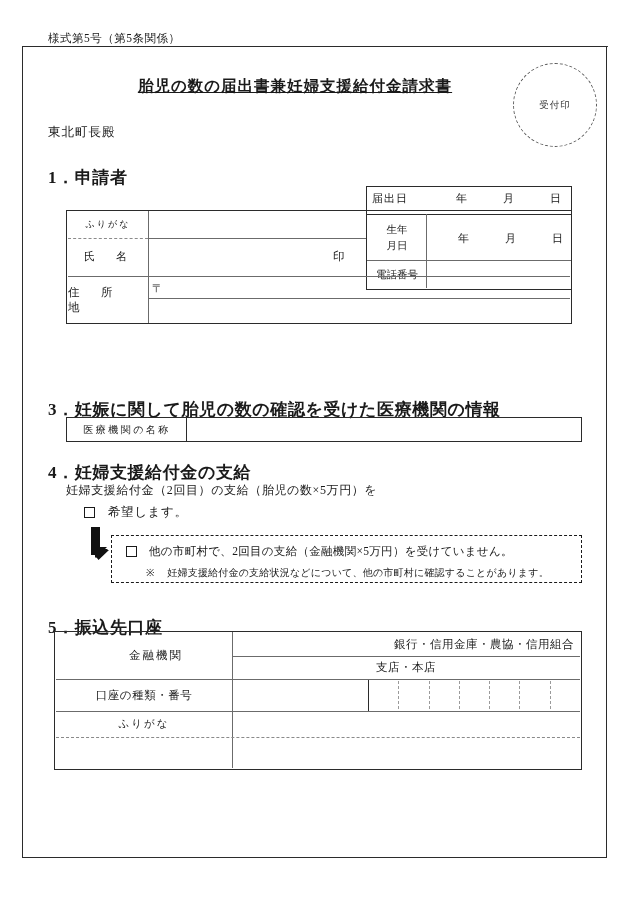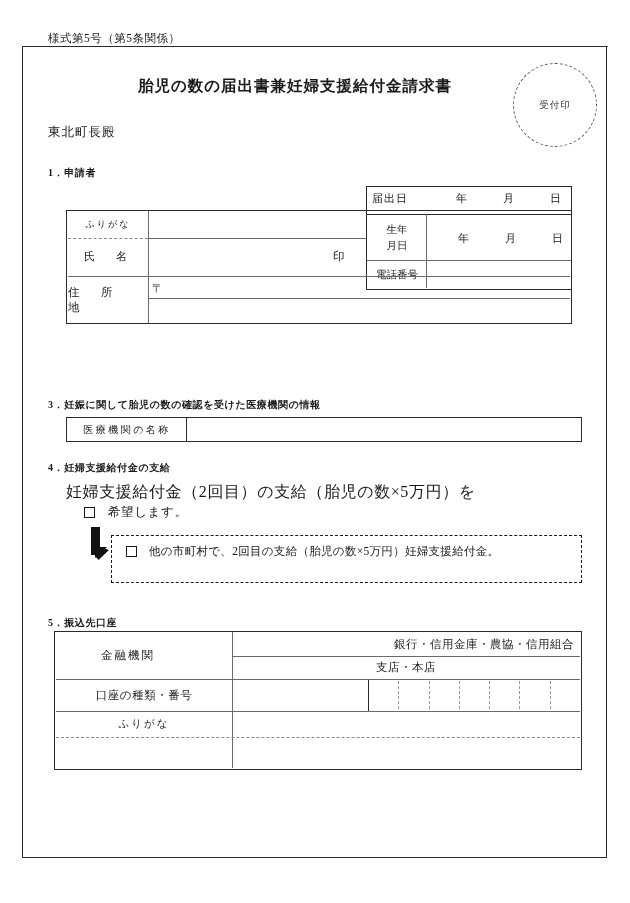--- a/index.html
+++ b/index.html
@@ -21,32 +21,32 @@
   
   .frame{
     position:absolute;left:22px;top:46px;width:585px;height:812px;
     border:1.6px solid #2b2b2b;box-sizing:border-box;
   }
 
   .doc-title{
     position:absolute;left:0;right:0;top:76px;text-align:center;
     font-size:15.5px;font-weight:bold;letter-spacing:1px;
   }
-  .title-shift{padding-right:40px;}
+  .title-shift{padding-right:40px;text-decoration:underline;}
 
   .seal{
     position:absolute;left:513px;top:63px;width:82px;height:82px;
     border:1.4px dashed #555;border-radius:50%;
     display:flex;align-items:center;justify-content:center;
     font-size:9.5px;color:#333;letter-spacing:1px;
   }
 
   .addressee{position:absolute;left:48px;top:124px;font-size:12.5px;letter-spacing:1px;}
 
-  .sec{position:absolute;font-size:10px;letter-spacing:.6px;}
+  .sec{position:absolute;font-size:17px;letter-spacing:.6px;}
   .sec-b{font-weight:bold;}
   .s1{left:48px;top:166px;}
   .s2{left:48px;top:352px;}
   .s3{left:48px;top:398px;}
   .s4{left:48px;top:461px;}
   .s5{left:48px;top:616px;}
 
   .s2-line{display:inline-block;min-width:74px;border-bottom:1px solid #1a1a1a;height:14px;margin:0 2px;vertical-align:-2px;}
   .t1-outer{
     position:absolute;left:66px;top:210px;width:506px;height:114px;
@@ -95,21 +95,21 @@
     position:absolute;left:66px;top:417px;width:516px;height:25px;
     border:1.4px solid #2b2b2b;box-sizing:border-box;
   }
   .t3-lbl{
     position:absolute;left:68px;top:418.5px;width:118px;height:22px;
     display:flex;align-items:center;justify-content:center;
     font-size:10px;letter-spacing:2.5px;
   }
 
   
-  .s4-line2{position:absolute;left:66px;top:482px;font-size:16px;letter-spacing:.6px;}
+  .s4-line2{position:absolute;left:66px;top:482px;font-size:12px;letter-spacing:.6px;}
   .s4-opt{position:absolute;left:84px;top:504px;font-size:12.5px;letter-spacing:.6px;display:flex;align-items:center;gap:13px;}
   .chk{
     display:inline-block;width:11px;height:11px;border:1.1px solid #1a1a1a;box-sizing:border-box;
   }
   .dashbox{
     position:absolute;left:111px;top:535px;width:471px;height:48px;
     border:1.4px dashed #1a1a1a;box-sizing:border-box;
   }
   .db-row1{position:absolute;left:126px;top:544px;font-size:11.5px;letter-spacing:.3px;display:flex;align-items:center;gap:12px;}
   .db-row2{position:absolute;left:146px;top:565px;font-size:10px;letter-spacing:.2px;}
@@ -117,21 +117,21 @@
 
   
   .t5{
     position:absolute;left:54px;top:631px;width:528px;height:139px;
     border:1.5px solid #2b2b2b;box-sizing:border-box;
   }
   .t5-lbl{
     position:absolute;box-sizing:border-box;display:flex;align-items:center;
     justify-content:center;font-size:11.5px;
   }
-  .t5-kinyu{left:40px;top:632.5px;width:176px;height:46px;letter-spacing:2px;}
+  .t5-kinyu{left:68px;top:632.5px;width:176px;height:46px;letter-spacing:2px;}
   .t5-kouza{left:56px;top:679px;width:176px;height:32px;letter-spacing:.5px;}
   .t5-furi{left:56px;top:711px;width:176px;height:26px;font-size:10.5px;letter-spacing:2px;}
   .t5-meigi{left:56px;top:737px;width:176px;height:32px;letter-spacing:5px;}
   .t5-bank{position:absolute;left:232px;top:632.5px;width:352px;height:23px;
     display:flex;align-items:center;justify-content:flex-end;padding-right:10px;
     box-sizing:border-box;font-size:11.5px;letter-spacing:.5px;}
   .t5-shiten{position:absolute;left:232px;top:656px;width:348px;height:22px;
     display:flex;align-items:center;justify-content:center;font-size:11.5px;letter-spacing:.5px;}
   .t5-type{position:absolute;left:232px;top:679px;width:136px;height:32px;
     display:flex;align-items:center;justify-content:center;gap:18px;font-size:11.5px;}
@@ -220,21 +220,25 @@
 
   <svg class="arrow" viewBox="0 0 28 34">
     <path d="M5 0 h9 v20 h7 l-11 11 -1 -1 v-2 h-4 z" fill="#111"></path>
     <path d="M5 0 h9 v22 h8 l-9 9 -8 -9 h0 z" fill="#111"></path>
     <path d="M5 0 h9 v23 h9 l-10.5 10 L5 23 z" fill="#111"></path>
   </svg>
 
   <div class="dashbox"></div>
   <div class="db-row1">
     <span class="chk"></span>
-    <span>他の市町村で、2回目の支給（胎児の数×5万円）妊婦支援給付金。</span>
+    <span>他の市町村で、2回目の支給（金融機関×5万円）を受けていません。</span>
+  </div>
+  <div class="db-row2">
+    <span>※</span>
+    <span style="display:inline-block;width:10px;"></span><span>妊婦支援給付金の支給状況などについて、他の市町村に確認することがあります。</span>
   </div>
 
   <div class="sec sec-b s5">5．振込先口座</div>
   <div class="t5"></div>
 
   <div class="vline" style="left:232px;top:632px;height:136px;"></div>
   <div class="vline" style="left:368px;top:679px;height:32px;background:#2b2b2b;width:1.2px;"></div>
 
   <div class="hline" style="left:232px;top:655.5px;width:348px;"></div>
   <div class="hline" style="left:56px;top:678.5px;width:524px;"></div>

